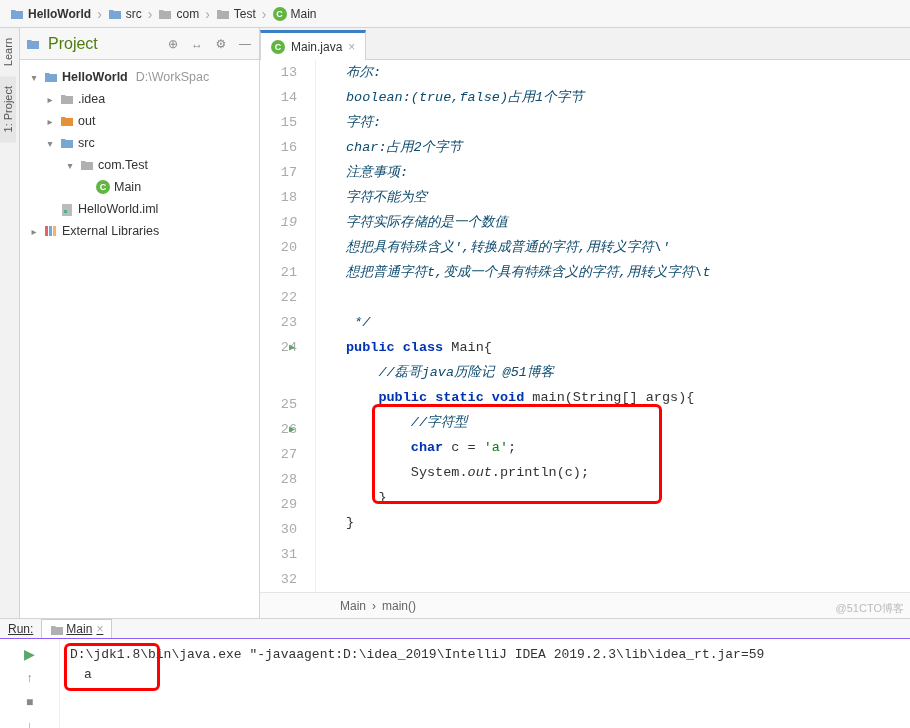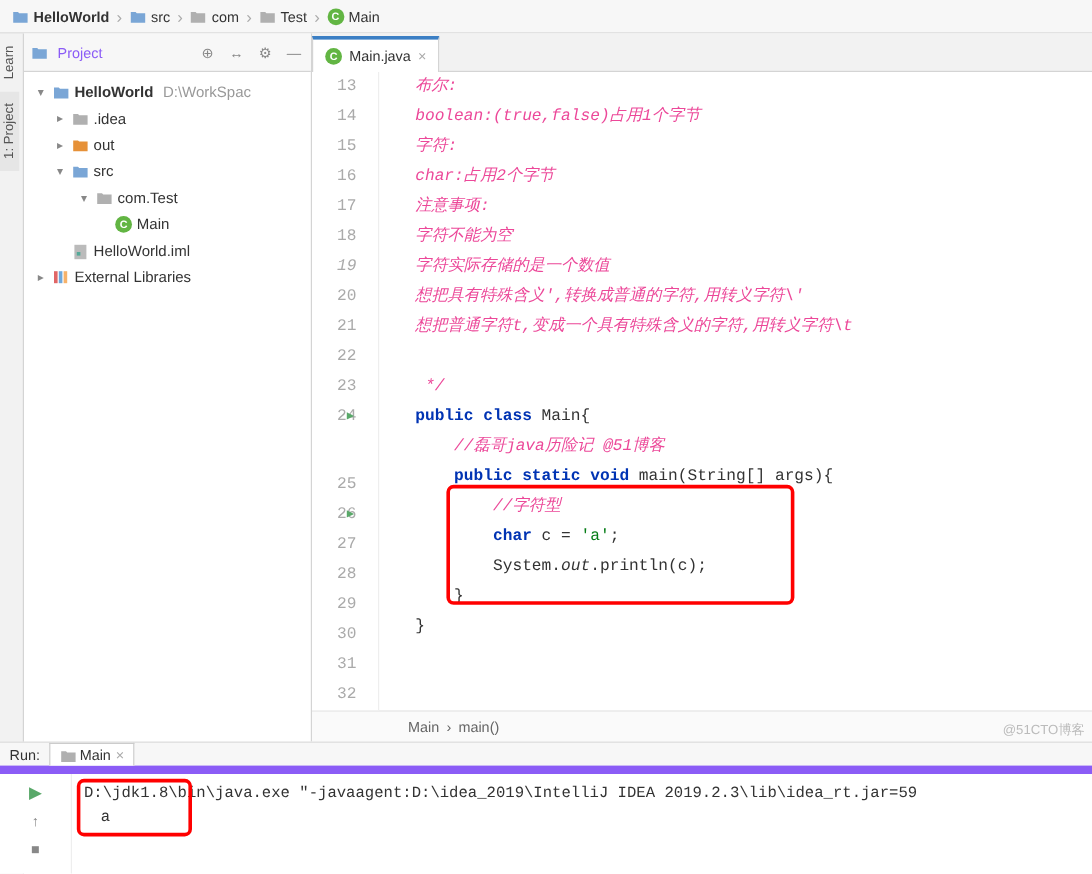--- a/index.html
+++ b/index.html
@@ -9,46 +9,46 @@
 .bc-item { display: flex; align-items: center; gap: 4px; padding: 2px 4px; }
 .icon-folder { width: 14px; height: 12px; display: inline-block; }
 .icon-folder svg { width: 14px; height: 12px; }
 .icon-class { width: 14px; height: 14px; border-radius: 7px; background: #62b543; display: inline-flex; align-items: center; justify-content: center; color: #fff; font-size: 9px; font-weight: bold; }
 .sidebar-tabs { position: absolute; left: 0; top: 28px; bottom: 0; width: 20px; background: #f2f2f2; border-right: 1px solid #d4d4d4; }
 .side-tab { writing-mode: vertical-rl; transform: rotate(180deg); padding: 10px 2px; font-size: 11px; color: #555; cursor: pointer; }
 .side-tab.active { background: #e6e6e6; }
 .main-area { display: flex; position: absolute; left: 20px; top: 28px; right: 0; bottom: 110px; }
 .proj-panel { width: 240px; border-right: 1px solid #d4d4d4; display: flex; flex-direction: column; background: #fff; }
 .proj-toolbar { height: 32px; border-bottom: 1px solid #d4d4d4; display: flex; align-items: center; padding: 0 6px; gap: 8px; background: #f7f7f7; }
-.proj-toolbar .label { font-size: 12px; color: #8b5cf6; }
+.proj-toolbar .label { font-size: 16px; color: #4d7c0f; }
 .proj-toolbar .ticon { width: 16px; height: 16px; color: #888; cursor: pointer; display: inline-flex; align-items: center; justify-content: center; }
 .tree { padding: 6px 0 6px 4px; font-size: 12.5px; overflow: auto; flex: 1; }
 .tree-row { display: flex; align-items: center; height: 22px; padding-left: 4px; gap: 4px; white-space: nowrap; cursor: pointer; }
 .tree-row .arrow { width: 12px; color: #888; font-size: 10px; text-align: center; }
 .tree-row .lbl { }
 .tree-row.bold .lbl { font-weight: bold; }
 .tree-row .path { color: #999; margin-left: 4px; }
 .editor-panel { flex: 1; display: flex; flex-direction: column; background: #fff; }
 .editor-tabs { height: 32px; border-bottom: 1px solid #d4d4d4; display: flex; align-items: flex-end; background: #f2f2f2; }
 .editor-tab { height: 30px; display: flex; align-items: center; gap: 6px; padding: 0 10px; background: #fff; border: 1px solid #d4d4d4; border-bottom: none; border-top: 3px solid #3b7fc4; margin-bottom: -1px; cursor: pointer; }
 .editor-tab .close { color: #aaa; font-size: 12px; }
 .code-area { flex: 1; display: flex; font-family: "Consolas","Courier New",monospace; font-size: 13.5px; line-height: 25px; position: relative; overflow: hidden; }
 .gutter { width: 56px; background: #fff; border-right: 1px solid #eee; text-align: right; color: #aaa; padding-right: 18px; position: relative; }
 .gutter .run-tri { position: absolute; right: 2px; color: #59a869; font-size: 10px; }
 .code { flex: 1; position: relative; padding-left: 30px; }
 .code .line { white-space: pre; }
 .code .hl { background: #fffae3; position: absolute; left: 0; right: 0; height: 25px; z-index: -1; }
-.c-comment { color: #ec4899; font-style: italic; }
+.c-comment { color: #0c4a6e; font-style: italic; }
 .c-kw { color: #0033b3; font-weight: bold; }
 .c-str { color: #067d17; }
 .c-static { font-style: italic; }
 .red-box { position: absolute; border: 3px solid #f00; border-radius: 6px; pointer-events: none; }
 .breadcrumb-bottom { height: 26px; border-top: 1px solid #e4e4e4; display: flex; align-items: center; padding-left: 80px; color: #666; gap: 6px; background: #fafafa; font-size: 12px; }
 .run-panel { position: absolute; left: 0; right: 0; bottom: 0; height: 110px; border-top: 1px solid #d4d4d4; background: #fff; display: flex; flex-direction: column; }
-.run-header { height: 28px; border-bottom: 7px solid #8b5cf6; display: flex; align-items: center; padding: 0 8px; gap: 8px; background: #f7f7f7; }
+.run-header { height: 28px; border-bottom: 1px solid #8b5cf6; display: flex; align-items: center; padding: 0 8px; gap: 8px; background: #f7f7f7; text-decoration: underline; }
 .run-header .run-tab { border: 1px solid #ccc; border-bottom: none; padding: 2px 8px; display: flex; align-items: center; gap: 4px; background: #fff; }
 .run-body { flex: 1; display: flex; }
 .run-tools { width: 60px; display: flex; flex-direction: column; align-items: center; padding: 6px 4px; gap: 6px; border-right: 1px solid #eee; }
 .run-tools .rbtn { width: 18px; height: 18px; color: #888; cursor: pointer; display: flex; align-items: center; justify-content: center; }
 .run-console { flex: 1; font-family: "Consolas","Courier New",monospace; font-size: 13px; padding: 6px 10px; white-space: nowrap; overflow: hidden; position: relative; }
 .run-console .cl { line-height: 20px; }
 .watermark { position: absolute; right: 6px; bottom: 112px; color: #bbb; font-size: 11px; }
 .folder-blue path { fill: #7aa6d6; }
 .folder-orange path { fill: #e69138; }
 .folder-grey path { fill: #b0b0b0; }

